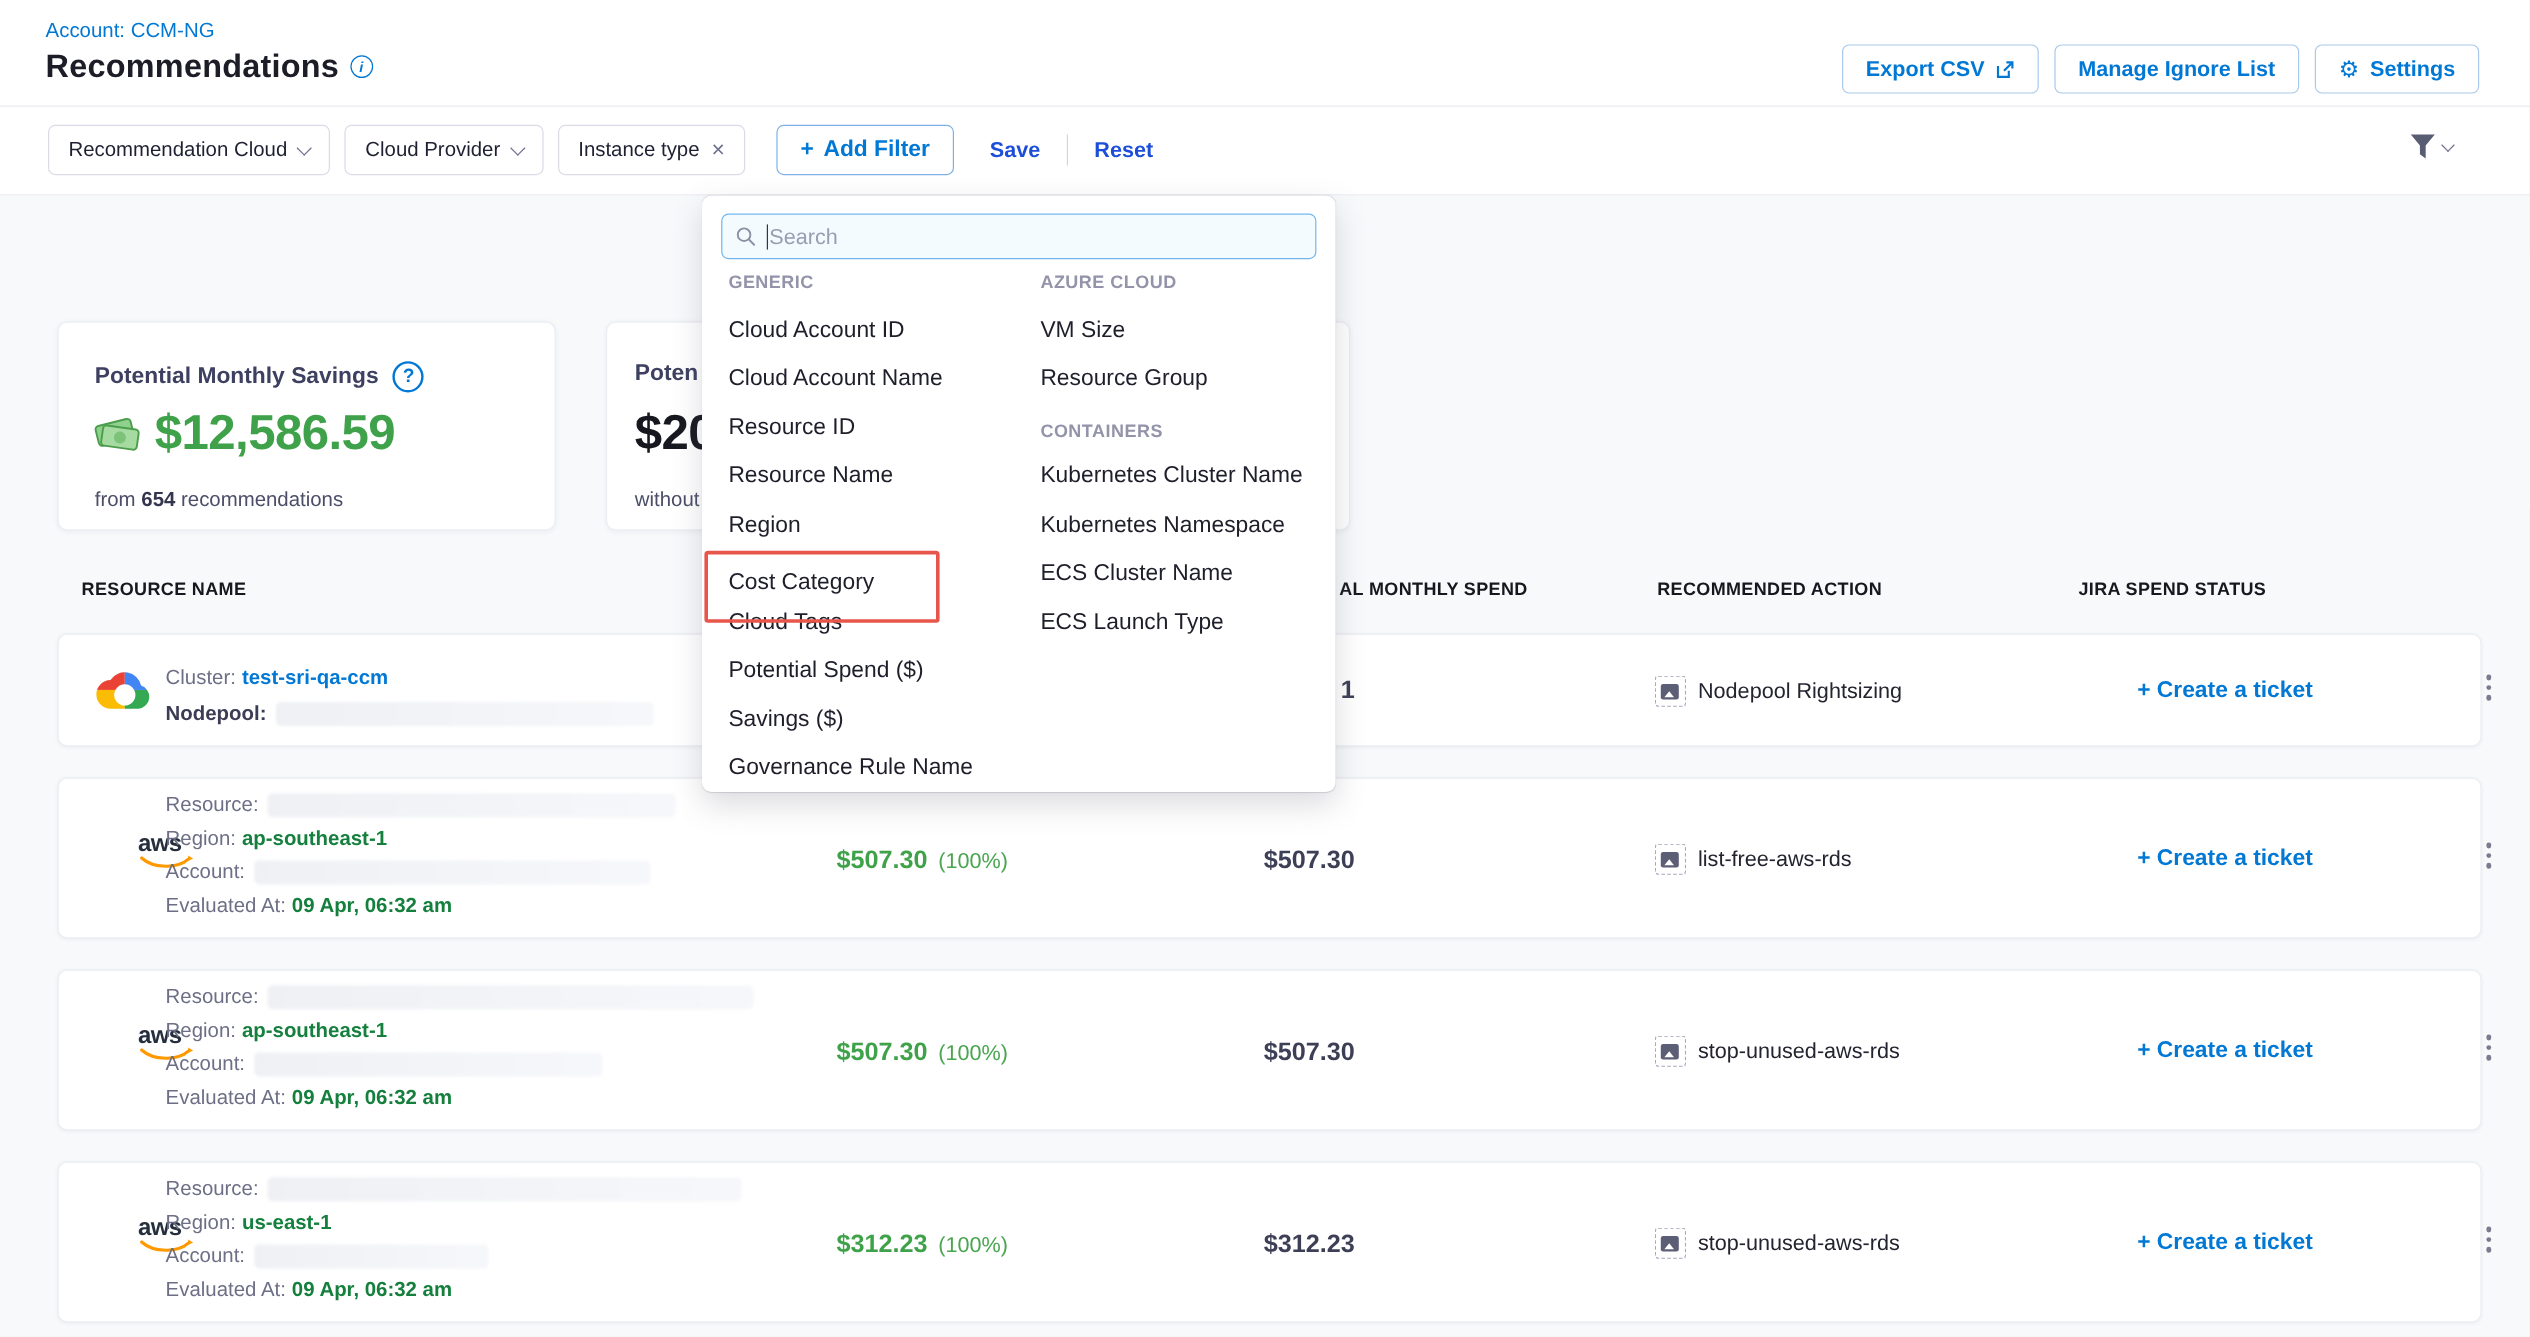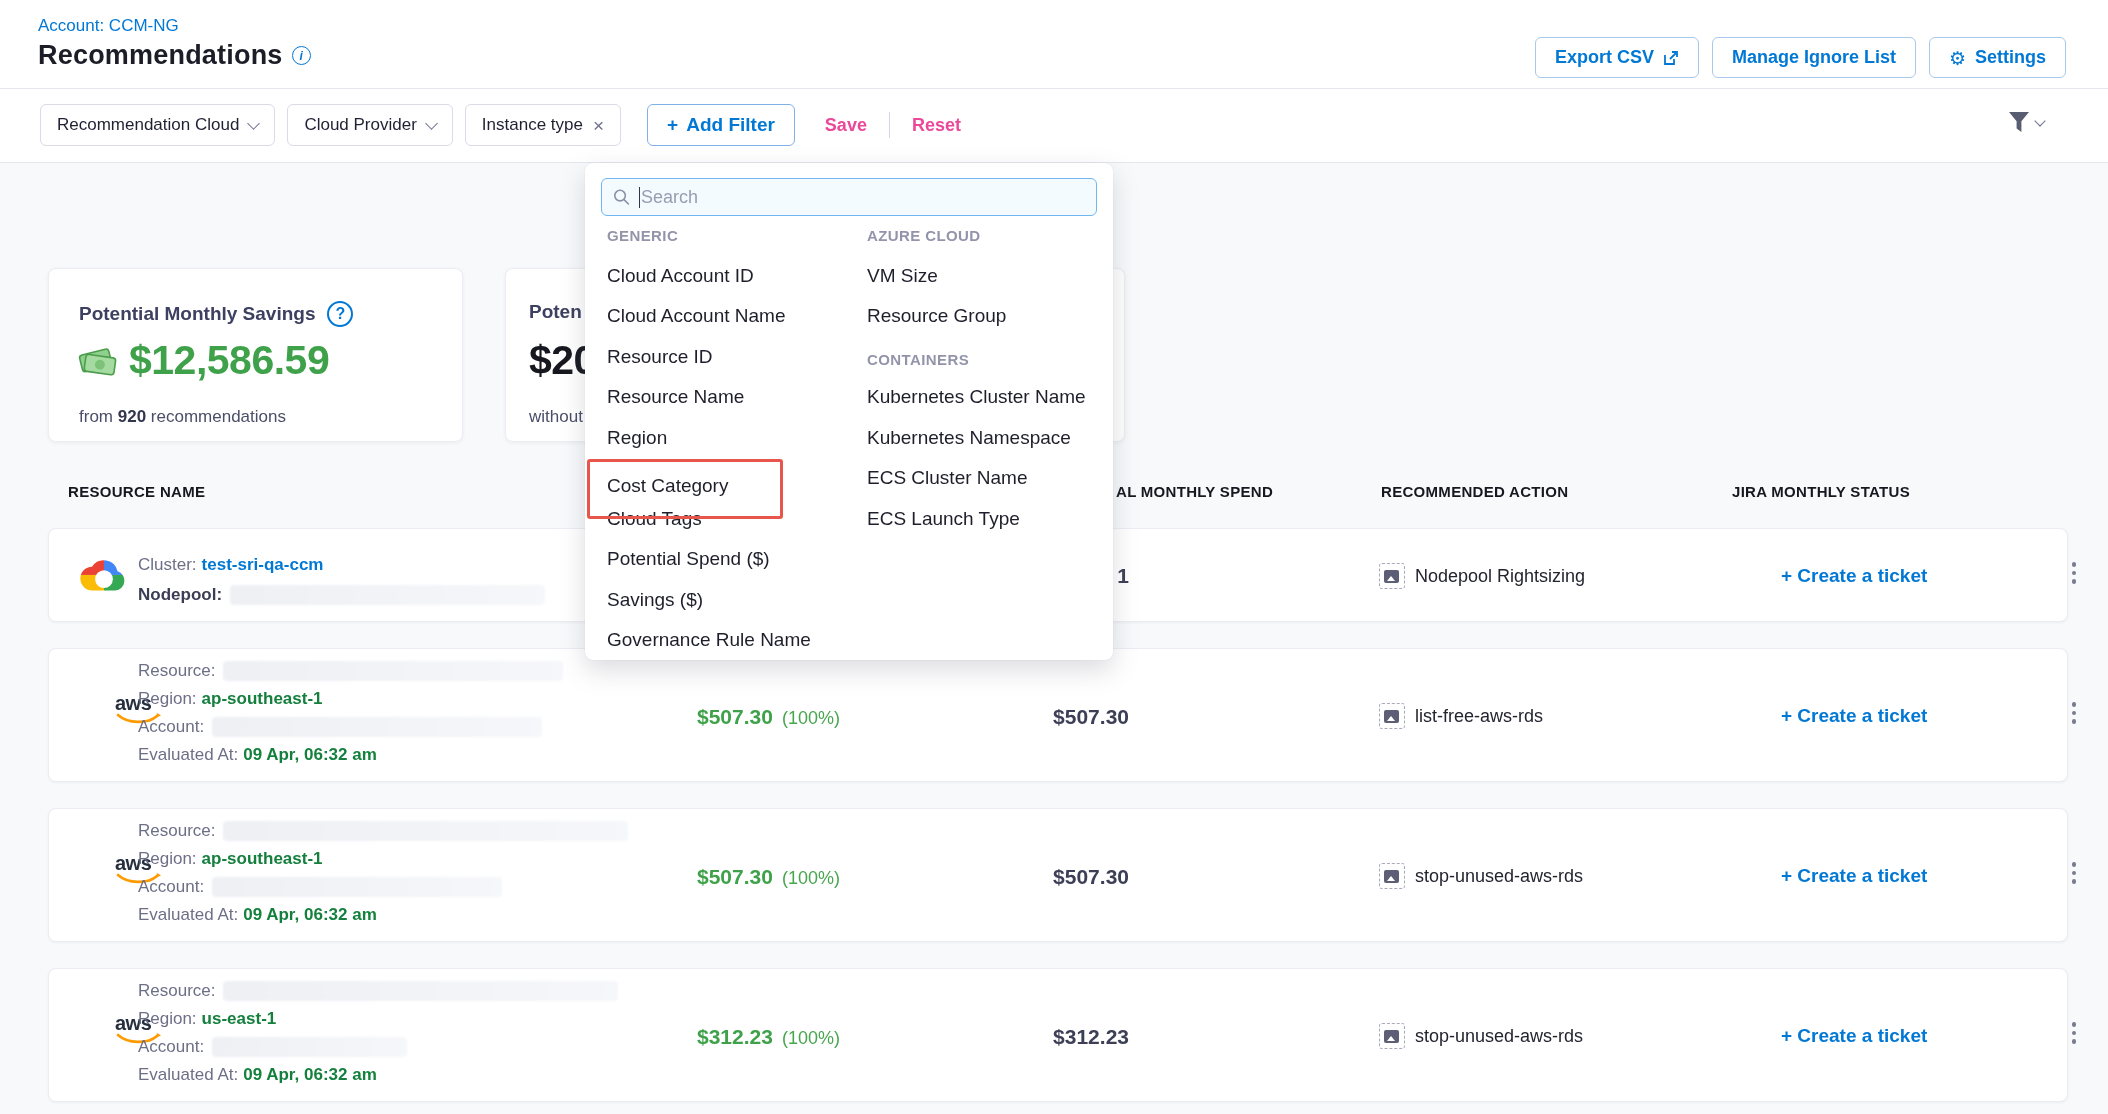--- a/index.html
+++ b/index.html
@@ -24,21 +24,21 @@
   
   .fbar { position:absolute; left:0; top:89px; width:100%; height:73px; background:#fff; }
   .fbar-inner { position:absolute; left:40px; top:15px; display:flex; align-items:center; }
   .chip { height:42px; display:flex; align-items:center; gap:10px; padding:0 16px; border:1px solid #d9dbe7;
           border-radius:6px; background:#fff; font-size:17px; color:#1f2133; margin-right:12px; cursor:pointer; }
   .chev { width:9px; height:9px; border-right:1.8px solid #6f7190; border-bottom:1.8px solid #6f7190;
           transform:rotate(45deg); margin-top:-4px; }
   .chip-x { font-size:19px; color:#6f7190; line-height:1; }
   .btn-addfilter { height:42px; display:flex; align-items:center; gap:8px; padding:0 19px; margin-left:14px;
           border:1px solid #7fb1e8; border-radius:6px; background:#fff; color:#0278d5; font-size:19px; font-weight:bold; cursor:pointer; }
-  .lnk { color:#ec4899; font-size:18px; font-weight:bold; cursor:pointer; }
+  .lnk { color:#1d4ed8; font-size:18px; font-weight:bold; cursor:pointer; }
   .save-lnk { margin-left:30px; }
   .vsep { width:1px; height:26px; background:#d4d5e0; margin:0 22px; }
   .funnel-wrap { position:absolute; right:64px; top:22px; display:flex; align-items:center; gap:5px; cursor:pointer; }
   .funnel-chev { width:8px; height:8px; border-right:1.8px solid #6f7190; border-bottom:1.8px solid #6f7190; transform:rotate(45deg); margin-top:-3px; }
 
   
   .body-area { position:absolute; left:0; top:163px; width:100%; height:951px; background:#f8f9fb; }
 
   .tabs { position:absolute; left:40px; top:40px; display:flex; border:1px solid #dfe1ea; border-radius:6px; overflow:hidden; background:#fff; }
   .tab { height:40px; display:flex; align-items:center; padding:0 18px; font-size:18px; cursor:pointer; }
@@ -178,39 +178,39 @@
             </g>
           <g transform="rotate(8 22 20)">
               <rect x="8" y="12" width="30" height="17" rx="3" fill="#a5dba0" stroke="#4c9e4c" stroke-width="1.6"></rect>
               <circle cx="23" cy="20.5" r="5" fill="#7cc379"></circle>
             </g>
         </svg>
         <span class="card-amount">$12,586.59</span>
       </div>
       <div class="card-sub">
         <span>from</span>
-        <b>920</b>
+        <b>654</b>
         <span>recommendations</span>
       </div>
     </div>
 
     <div class="card card2">
       <div class="card-title-row" style="left:23px">
         <span class="card-title">Poten</span>
       </div>
       <div class="card-amount-row" style="left:23px">
         <span class="card-amount dark">$20</span>
       </div>
       <div class="card-sub" style="left:23px">without</div>
     </div>
 
     <div class="th" style="left:68px">RESOURCE NAME</div>
     <div class="th" style="left:1116px">AL MONTHLY SPEND</div>
     <div class="th" style="left:1381px">RECOMMENDED ACTION</div>
-    <div class="th" style="left:1732px">JIRA MONTHLY STATUS</div>
+    <div class="th" style="left:1732px">JIRA SPEND STATUS</div>
 
     <div class="partial-text" style="left:572px; top:497px">lightwing</div>
 
     <div class="rowcard" style="top:365px; height:94px">
       <svg style="position:absolute;left:30px;top:26px" width="50" height="42" viewBox="0 0 48 40">
         <defs>
             <clipPath id="gcpclip">
               <path d="M37 15.5A13.5 13.5 0 0 0 12.5 11 11.5 11.5 0 0 0 13 34h22a9.5 9.5 0 0 0 2-18.5z"></path>
             </clipPath>
           </defs>

